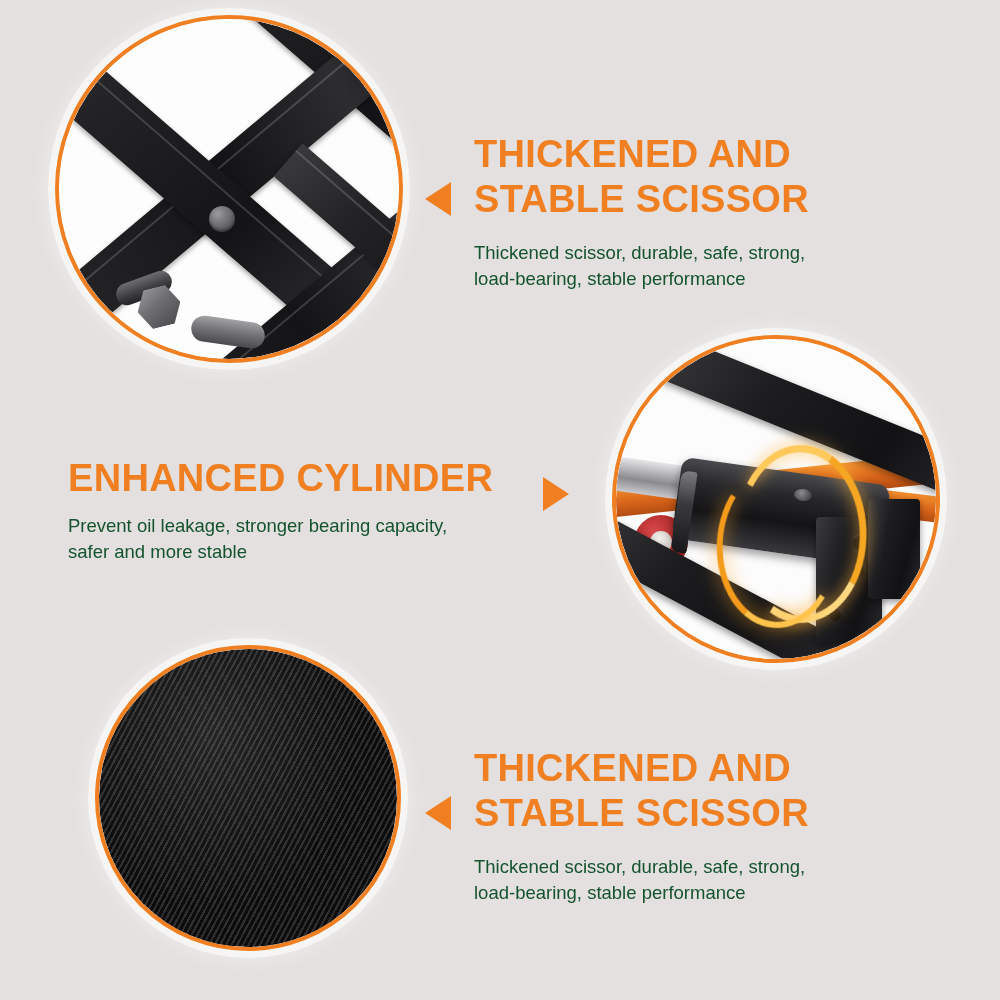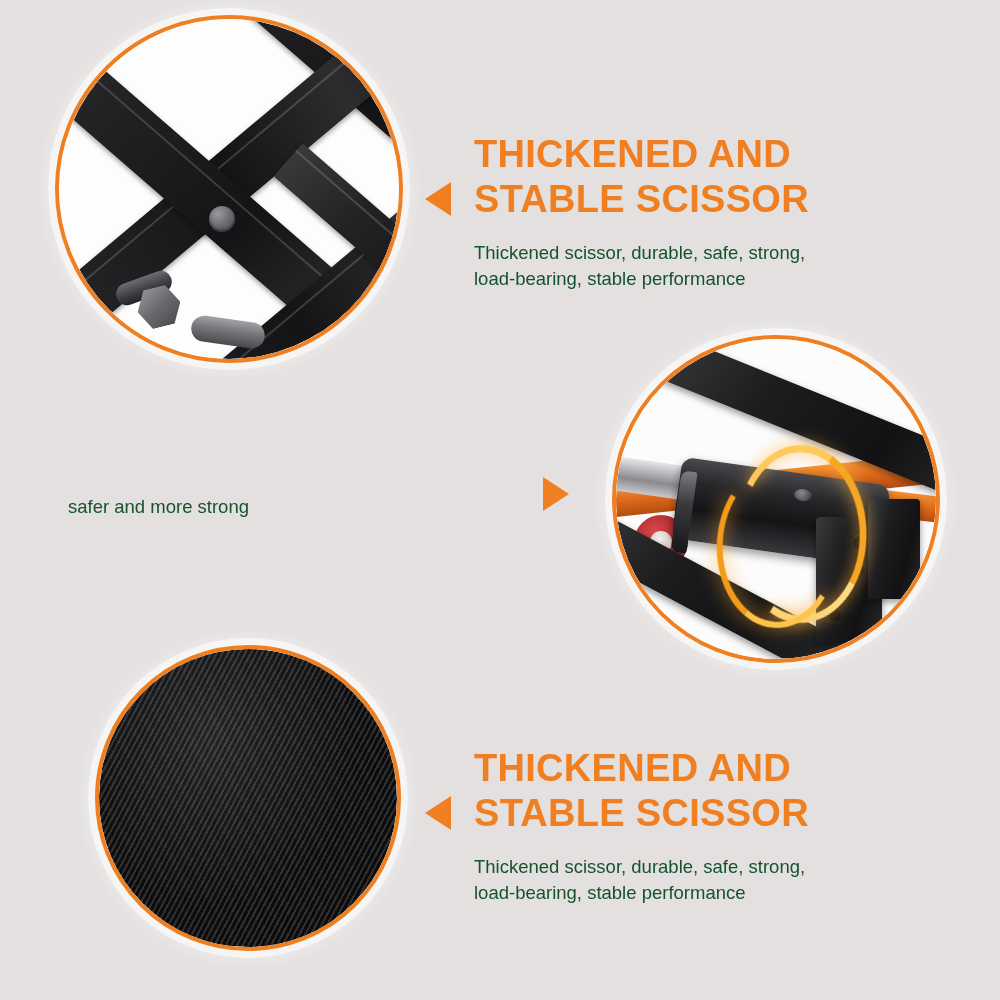--- a/index.html
+++ b/index.html
@@ -279,23 +279,26 @@
       <span>THICKENED AND</span><br>
       <span>STABLE SCISSOR</span>
     </div>
     <div class="feature-body">
       <span>Thickened scissor, durable, safe, strong,</span><br>
       <span>load-bearing, stable performance</span>
     </div>
   </div>
 
   <div class="feature-block" id="block-cylinder">
+    <div class="feature-heading">
+      <span>ENHANCED CYLINDER</span>
+    </div>
     <div class="feature-body">
-      <br>
-      <span>safer and more strong</span>
+      <span>Prevent oil leakage, stronger bearing capacity,</span><br>
+      <span>safer and more stable</span>
     </div>
   </div>
 
   <div class="arrow arrow-right" id="arrow-cylinder"></div>
 
   <div class="photo-circle" id="circle-cylinder">
     <div class="photo-inner">
       <div class="orange-frame of-1"></div>
       <div class="orange-frame of-2"></div>
       <div class="caster"></div>

